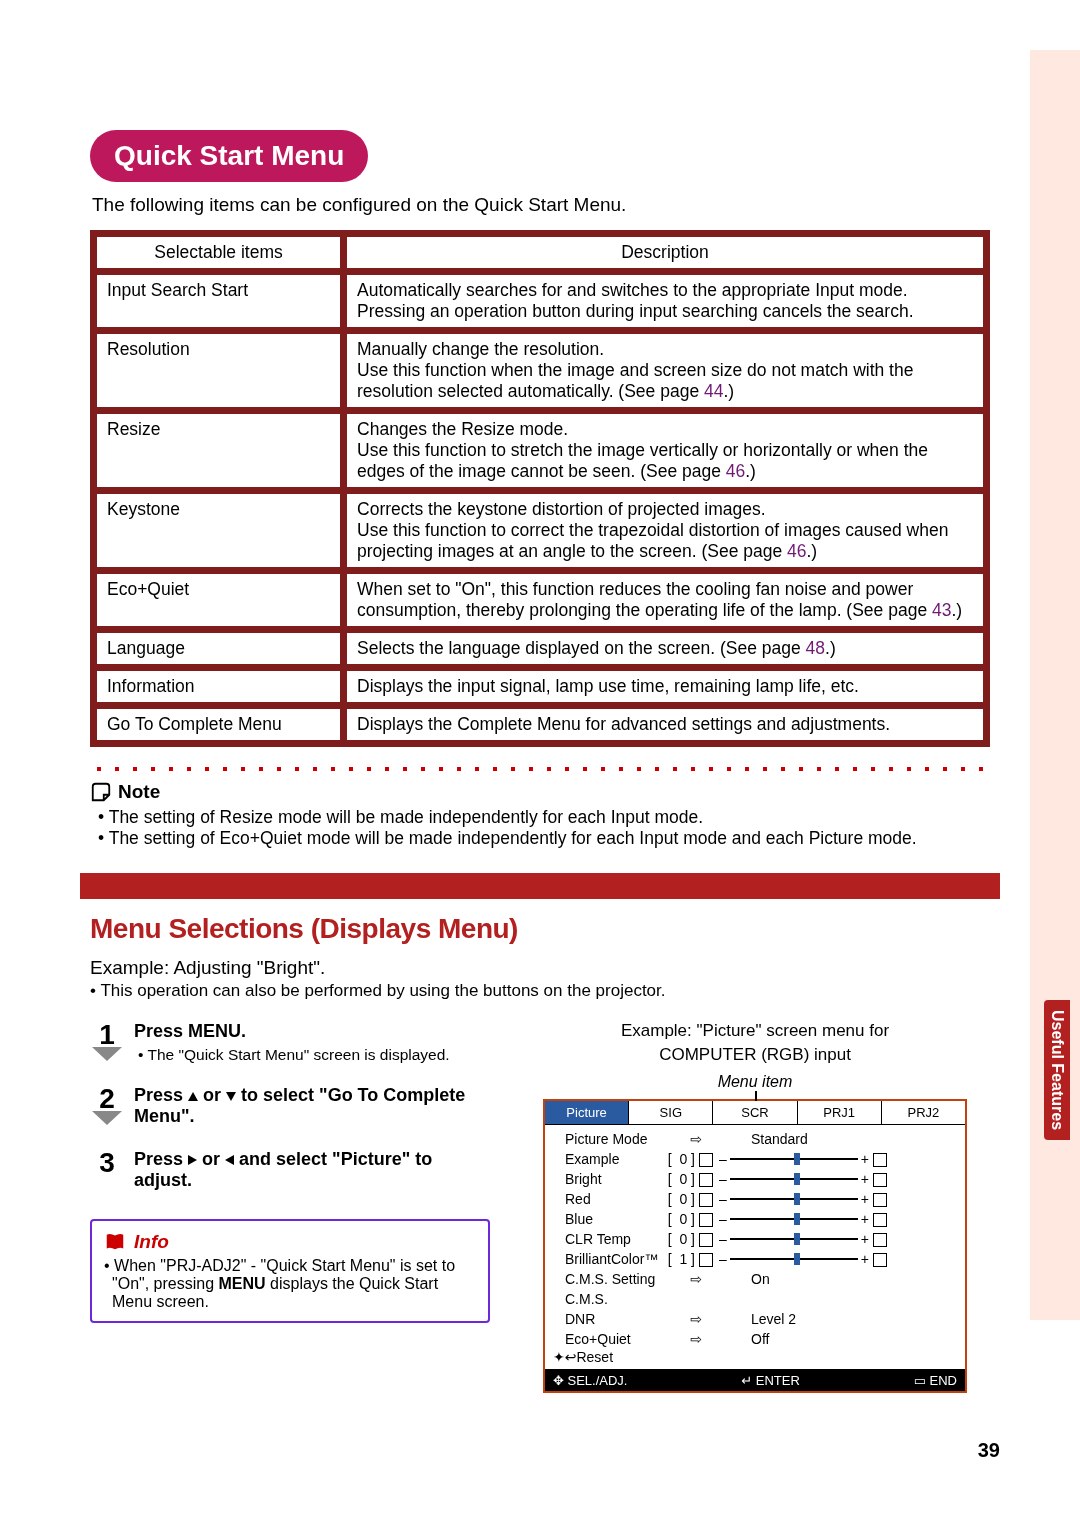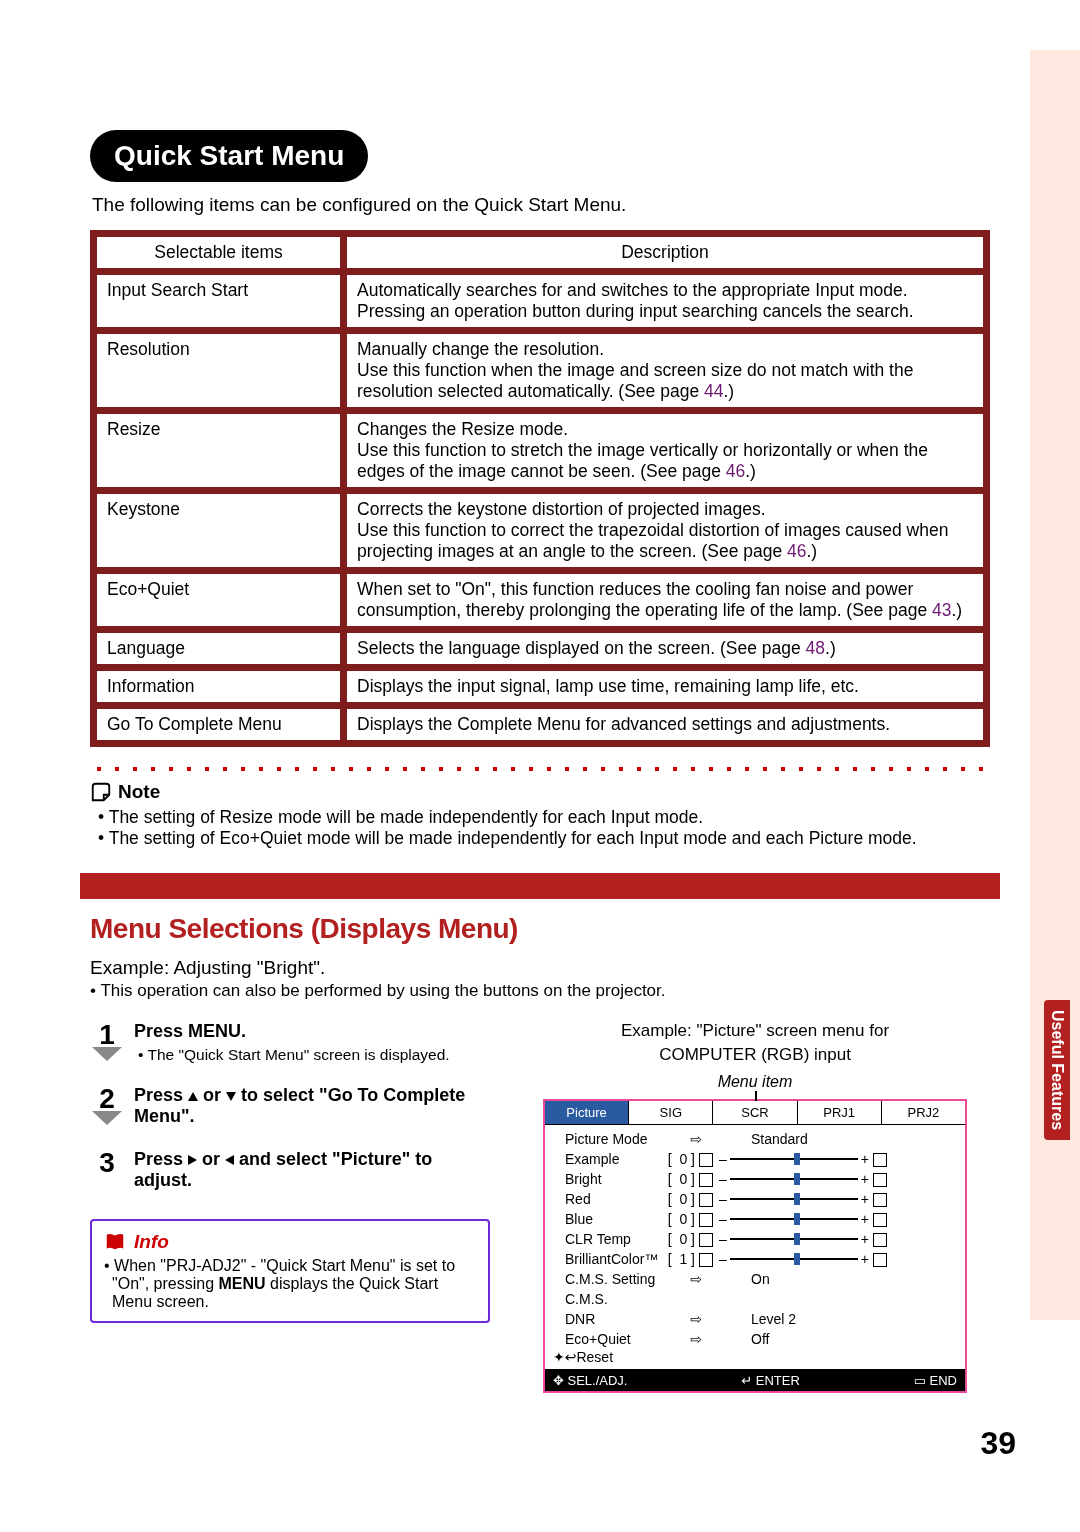--- a/index.html
+++ b/index.html
@@ -33,21 +33,21 @@
     font-size: 16px;
     border-radius: 4px 0 0 4px;
     text-align: center;
     line-height: 1.1;
   }
   .page {
     padding: 130px 90px 40px 90px;
   }
   .pill {
     display: inline-block;
-    background: #000000;
+    background: #be185d;
     color: #fff;
     font-size: 28px;
     font-weight: bold;
     padding: 10px 24px;
     border-radius: 28px;
   }
   .intro {
     margin: 12px 0 14px 2px;
     font-size: 19px;
   }
@@ -145,21 +145,21 @@
     color: #c00;
     font-weight: bold;
     font-style: italic;
     font-size: 19px;
   }
   .info-head svg { width: 22px; height: 22px; }
   .info-body { font-size: 16px; margin-top: 4px; padding-left: 8px; text-indent: -8px; }
   .menu-head { text-align: center; font-size: 17px; margin-bottom: 4px; }
   .menu-item-label { text-align: center; font-size: 16px; margin: 8px 0 2px 0; font-style: italic; }
   .osd {
-    border: 2px solid #ec4899;
+    border: 2px solid #c2410c;
     width: 420px;
     font-size: 14px;
     position: relative;
     margin: 8px auto;
   }
   .osd-tick {
     position: absolute;
     top: -10px;
     left: 50%;
     width: 2px;
@@ -230,23 +230,23 @@
     background: #000;
     color: #fff;
     display: flex;
     justify-content: space-between;
     padding: 3px 8px;
     font-size: 13px;
   }
   .reset-row { padding-left: 2px; }
   .page-num {
     position: absolute;
-    right: 64px;
+    right: 80px;
     bottom: 70px;
-    font-size: 32px;
+    font-size: 20px;
     font-weight: bold;
   }
   .tri { display:inline-block; width:0; height:0; vertical-align: middle;}
   .tri-up { border-left:5px solid transparent; border-right:5px solid transparent; border-bottom:9px solid #000;}
   .tri-down{ border-left:5px solid transparent; border-right:5px solid transparent; border-top:9px solid #000;}
   .tri-left{ border-top:5px solid transparent; border-bottom:5px solid transparent; border-right:9px solid #000;}
   .tri-right{border-top:5px solid transparent; border-bottom:5px solid transparent; border-left:9px solid #000;}
 </style>
 </head>
 <body>

